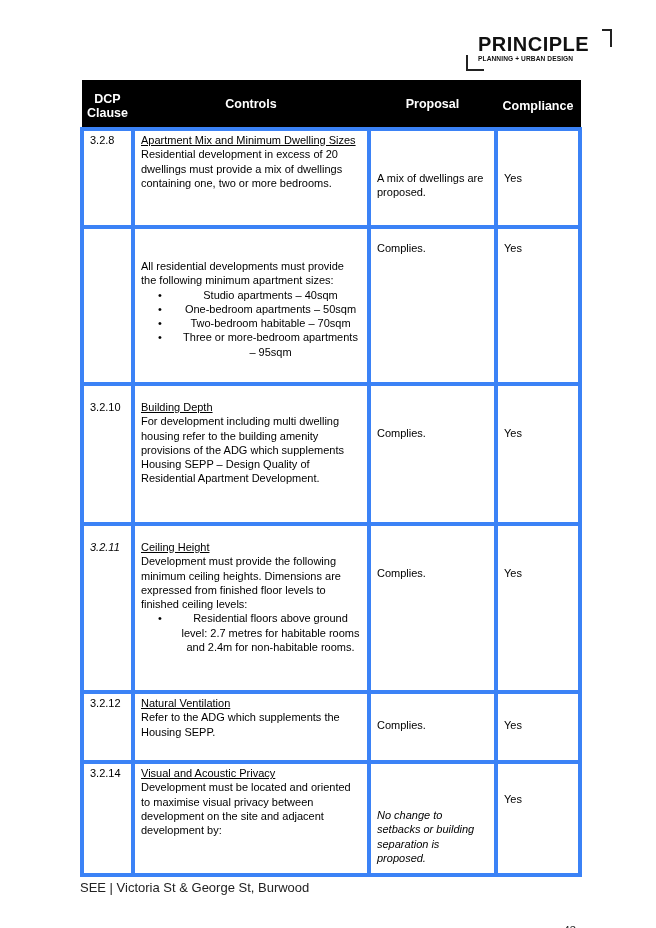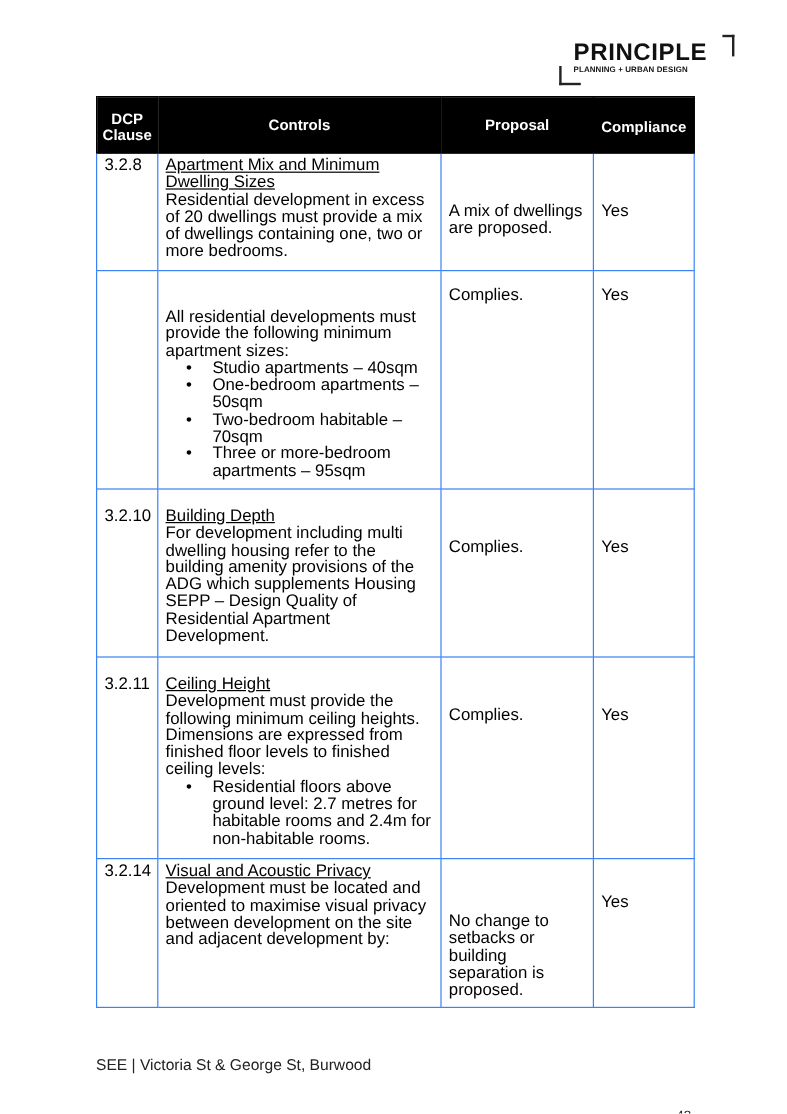--- a/index.html
+++ b/index.html
@@ -7,26 +7,26 @@
 
   .logo { position: absolute; left: 466px; top: 29px; width: 146px; height: 42px; }
   .logo .word { position: absolute; left: 12px; top: 5px; font-family: "Liberation Sans", sans-serif; font-weight: bold; font-size: 20px; letter-spacing: 0.5px; line-height: 20px; color: #111; }
   .logo .sub { position: absolute; left: 12px; top: 26px; font-family: "Liberation Sans", sans-serif; font-weight: bold; font-size: 6.6px; letter-spacing: 0.1px; line-height: 8px; color: #111; white-space: nowrap; }
   .logo .br-tr { position: absolute; right: 0px; top: 0px; width: 8px; height: 16px; border-top: 2px solid #222; border-right: 2px solid #222; }
   .logo .br-bl { position: absolute; left: 0px; top: 26px; width: 16px; height: 14px; border-left: 2px solid #222; border-bottom: 2px solid #222; }
 
   table.dcp { position: absolute; left: 80px; top: 80px; width: 498px; border-collapse: collapse; table-layout: fixed; }
   table.dcp th { background: #000; color: #fff; font-weight: bold; font-size: 12.5px; line-height: 14px; padding: 0 4px; height: 42px; border: 1px solid #000; border-left: 1px solid #666; text-align: center; vertical-align: middle; }
   table.dcp th:first-child { border-left: 1px solid #000; }
-  table.dcp td { border: 1px solid #3b82f6; vertical-align: top; font-size: 14px; line-height: 14.3px; padding: 2px 6px 8px 6px; }
+  table.dcp td { border: 4px solid #3b82f6; vertical-align: top; font-size: 11px; line-height: 14.3px; padding: 2px 6px 8px 6px; }
   table.dcp td.clause { padding-left: 6px; }
   .ctrl-title { text-decoration: underline; display: block; }
   .para { display: block; margin-top: 0; }
   .para.first { margin-top: 16px; }
-  ul.blt { margin: 0; padding: 0 0 0 39px; list-style: none; }
+  ul.blt { margin: 0; padding: 0 0 0 39px; list-style: none; text-align: center; }
   ul.blt li { position: relative; }
   ul.blt li::before { content: "\2022"; position: absolute; left: -22px; top: 0; }
 
   .footer-left { position: absolute; left: 80px; top: 880px; font-family: "Liberation Sans", sans-serif; font-size: 13px; color: #222; text-align: right; }
   .footer-right { position: absolute; right: 80px; top: 880px; font-family: "Liberation Sans", sans-serif; font-size: 11.2px; color: #222; margin-top: 44px; }
 </style>
 </head>
 <body>
 
 <div class="logo">
@@ -78,37 +78,46 @@
       <tr style="height: 140px;">
         <td class="clause" style="padding-top: 14px;">3.2.10</td>
         <td style="padding-top: 14px;">
           <span class="ctrl-title">Building Depth</span>
           <span class="para">For development including multi dwelling housing refer to the building amenity provisions of the ADG which supplements Housing SEPP – Design Quality of Residential Apartment Development.</span>
         </td>
         <td style="padding-top: 40px;">Complies.</td>
         <td style="padding-top: 40px;">Yes</td>
       </tr>
       <tr style="height: 168px;">
-        <td class="clause" style="padding-top: 14px;">3.2.11</td>
+        <td class="clause" style="padding-top: 14px; font-style: italic;">3.2.11</td>
         <td style="padding-top: 14px;">
           <span class="ctrl-title">Ceiling Height</span>
           <span class="para">Development must provide the following minimum ceiling heights. Dimensions are expressed from finished floor levels to finished ceiling levels:</span>
           <ul class="blt">
             <li>Residential floors above ground level: 2.7 metres for habitable rooms and 2.4m for non-habitable rooms.</li>
           </ul>
         </td>
         <td style="padding-top: 40px;">Complies.</td>
         <td style="padding-top: 40px;">Yes</td>
       </tr>
+      <tr style="height: 70px;">
+        <td class="clause">3.2.12</td>
+        <td>
+          <span class="ctrl-title">Natural Ventilation</span>
+          <span class="para">Refer to the ADG which supplements the Housing SEPP.</span>
+        </td>
+        <td style="padding-top: 24px;">Complies.</td>
+        <td style="padding-top: 24px;">Yes</td>
+      </tr>
       <tr style="height: 85px;">
         <td class="clause">3.2.14</td>
         <td>
           <span class="ctrl-title">Visual and Acoustic Privacy</span>
           <span class="para">Development must be located and oriented to maximise visual privacy between development on the site and adjacent development by:</span>
         </td>
-        <td style="padding-top: 44px;">No change to setbacks or building separation is proposed.</td>
+        <td style="padding-top: 44px; font-style: italic;">No change to setbacks or building separation is proposed.</td>
         <td style="padding-top: 28px;">Yes</td>
       </tr>
     </tbody>
 </table>
 
 <div class="footer-left">SEE | Victoria St &amp; George St, Burwood</div>
 <div class="footer-right">43</div>
 
 </body></html>

